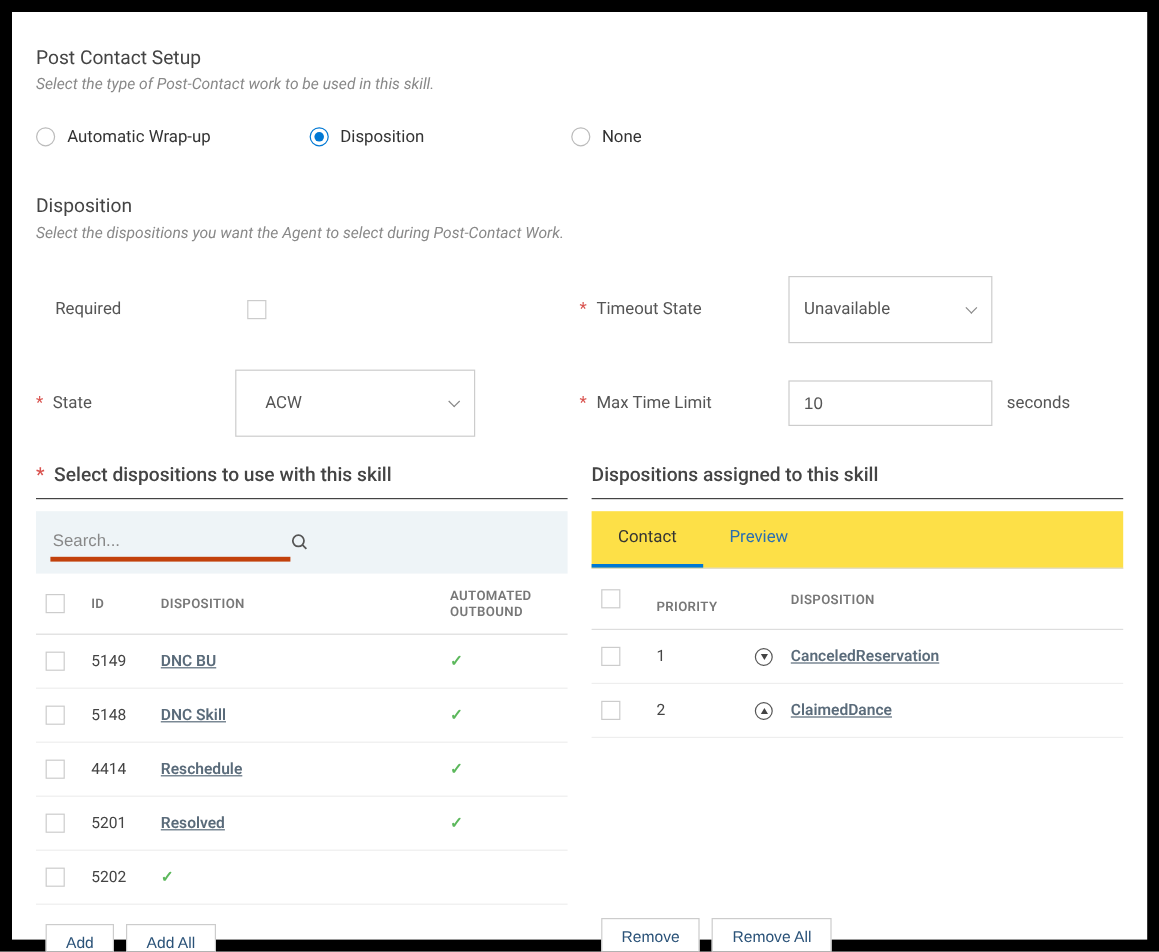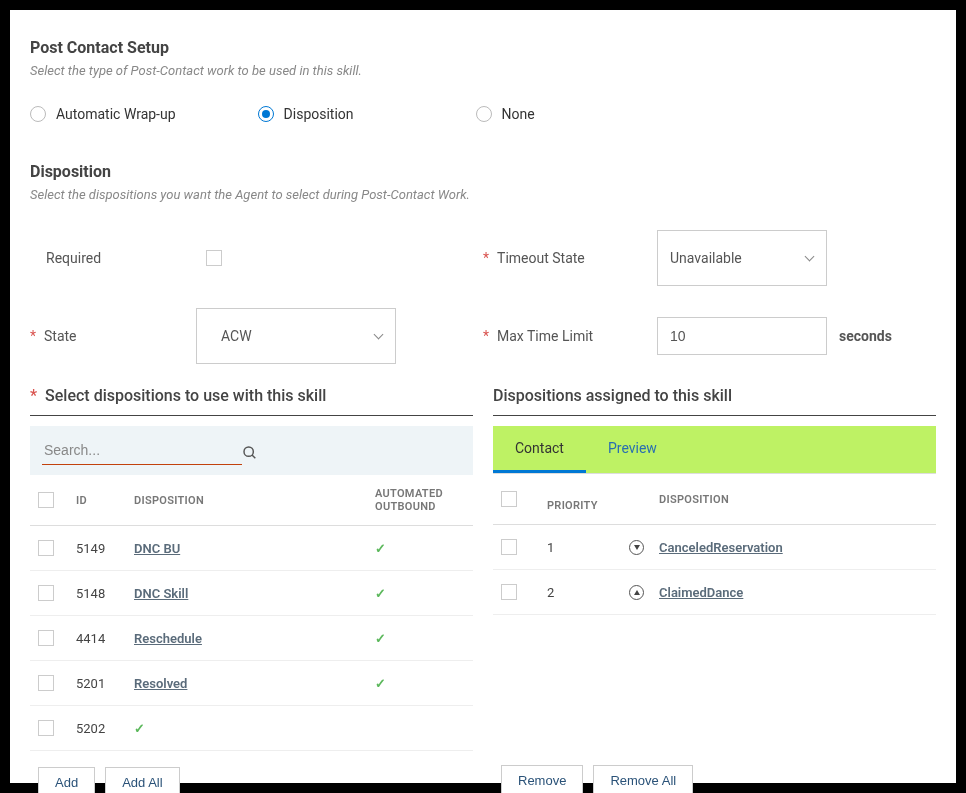--- a/index.html
+++ b/index.html
@@ -13,21 +13,21 @@
   .container {
     background: #fff;
     width: 946px;
     height: 773px;
     padding: 28px 20px 20px 20px;
     position: relative;
   }
   .section-title {
     font-size: 16px;
     color: #444;
-    font-weight: 700;
+    font-weight: 400;
     margin-bottom: 6px;
   }
   .section-subtitle {
     font-size: 13px;
     color: #888;
     font-style: italic;
     margin-bottom: 28px;
   }
   .radio-row {
     display: flex;
@@ -119,21 +119,20 @@
     border: 1.5px solid #ccc;
     height: 38px;
     width: 170px;
     padding: 12px 12px;
     font-size: 14px;
     color: #555;
   }
   .unit-label {
     margin-left: 12px;
     color: #555;
-    font-weight: bold;
   }
   .two-col {
     display: flex;
     gap: 20px;
     margin-top: 20px;
   }
   .col {
     flex: 1;
     min-width: 0;
   }
@@ -149,21 +148,21 @@
   }
   .search-bar {
     background: #eef4f7;
     padding: 10px 12px;
     display: flex;
     align-items: center;
   }
   .search-input-wrap {
     display: flex;
     align-items: flex-end;
-    border-bottom: 1px solid #c2410c;
+    border-bottom: 4px solid #c2410c;
     width: 200px;
     gap: 15px;
   }
   .search-input {
     border: none;
     background: transparent;
     flex: 1;
     padding: 6px 2px;
     font-size: 14px;
     color: #666;
@@ -220,21 +219,21 @@
   .btn {
     border: 1px solid #ccc;
     background: #fff;
     padding: 7px 16px;
     font-size: 13px;
     color: #2a5278;
     font-weight: 500;
     cursor: pointer;
   }
   .tabs-bar {
-    background: #bef264;
+    background: #fde047;
     display: flex;
     border-bottom: 1px solid #ddd;
   }
   .tab {
     padding: 14px 22px;
     font-size: 14px;
     color: #2a6fb0;
     cursor: pointer;
     border-bottom: 3px solid transparent;
   }

